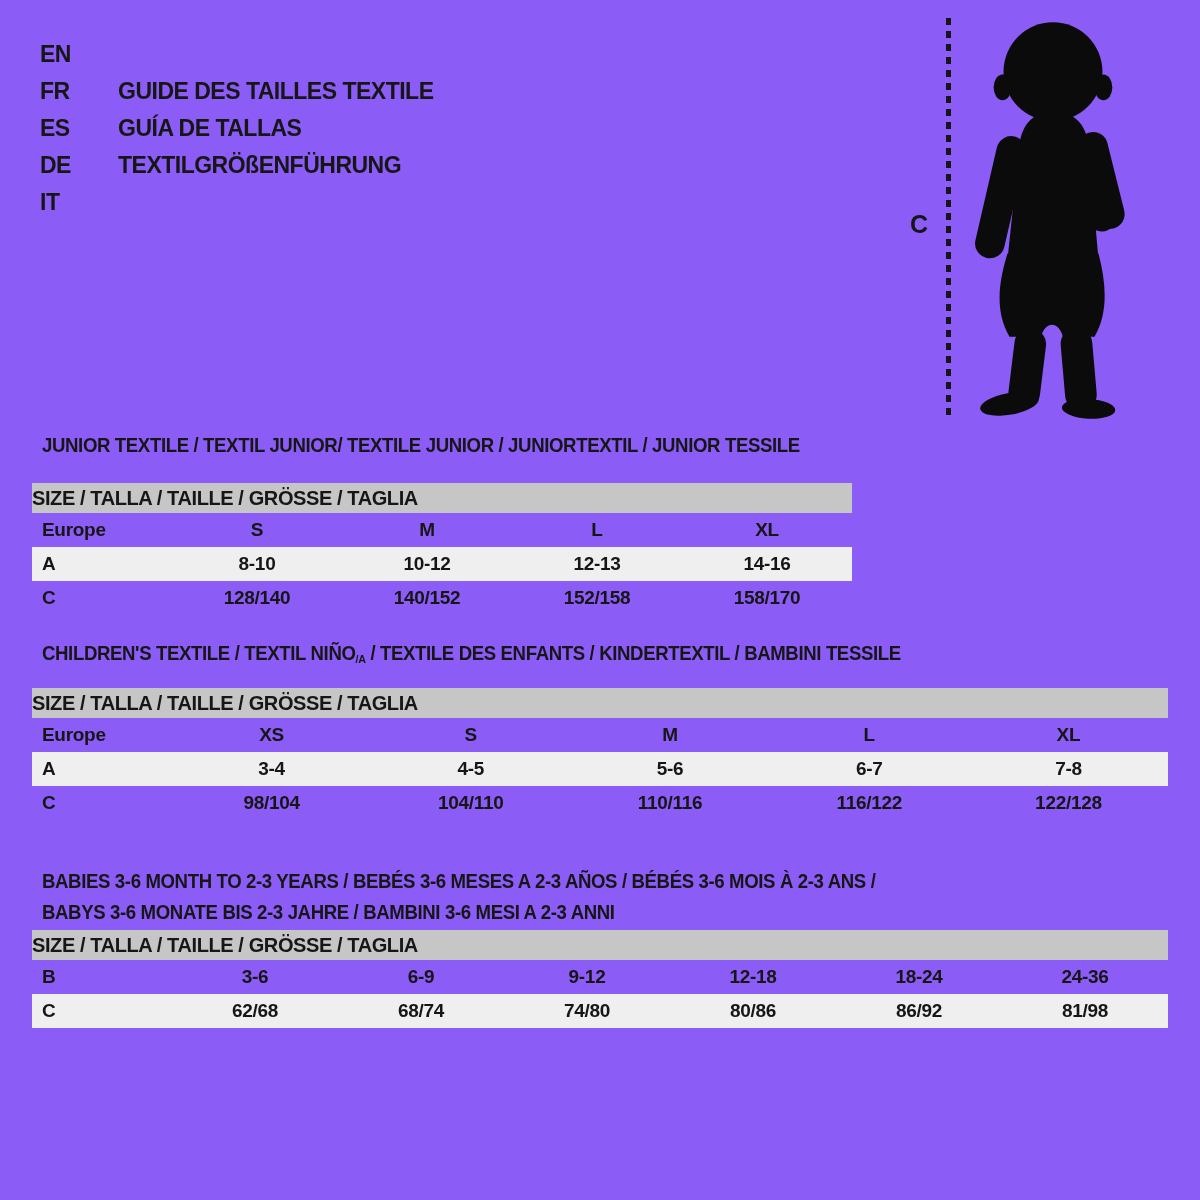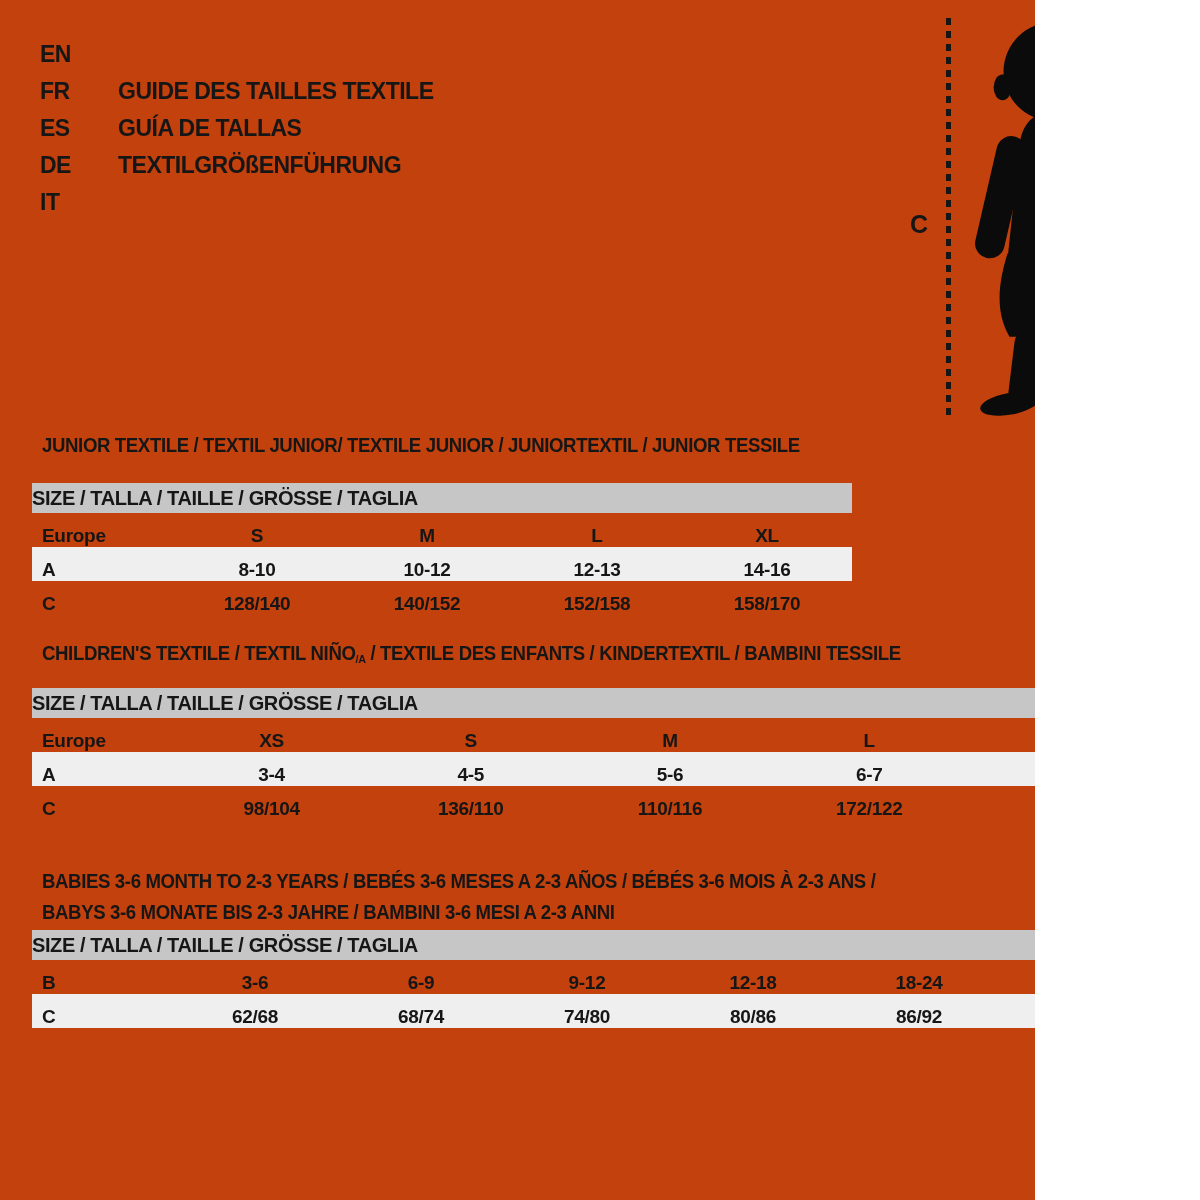--- a/index.html
+++ b/index.html
@@ -1,18 +1,18 @@
 <!DOCTYPE html>
 <html><head>
 <meta charset="utf-8">
 <style>
   * { margin:0; padding:0; box-sizing:border-box; }
   html,body { background:#ffffff; }
   .page {
-    position:relative; width:1035px; height:1200px; background:#c2410c;
+    position:relative; width:1200px; height:1200px; background:#8b5cf6;
     font-family:"Liberation Sans", sans-serif; font-weight:700; color:#161616;
     overflow:hidden;
   }
   
   .lang-list { position:absolute; left:40px; top:36px; }
   .lang-row { display:flex; line-height:37px; font-size:23px; letter-spacing:-0.5px; }
   .lang-code { width:78px; }
   
   .measure-line {
     position:absolute; left:946px; top:18px; width:5px; height:398px;
@@ -25,21 +25,21 @@
     position:absolute; left:42px; font-size:20px; letter-spacing:-0.4px; white-space:nowrap;
     transform:scaleX(0.93); transform-origin:0 50%;
   }
   .subsc { font-size:0.58em; vertical-align:-0.28em; }
   
   .sg-table { position:absolute; }
   .size-bar {
     height:30px; background:#c6c6c6; display:flex; align-items:center;
     font-size:20px; letter-spacing:-0.4px;
   }
-  .trow { display:flex; height:34px; align-items:flex-end; font-size:19px; letter-spacing:-0.3px; }
+  .trow { display:flex; height:34px; align-items:center; font-size:19px; letter-spacing:-0.3px; }
   .trow.stripe { background:#efefef; }
   .trow .lbl { width:140px; padding-left:10px; }
   .trow .cell { flex:1; text-align:center; }
   
   .footnotes { position:absolute; left:42px; top:1066px; }
   .footnote { font-size:20px; line-height:35px; letter-spacing:-0.4px; white-space:nowrap;
     transform:scaleX(0.93); transform-origin:0 50%; }
 </style>
 </head>
 <body>
@@ -127,23 +127,23 @@
       <div class="lbl">A</div>
       <div class="cell">3-4</div>
       <div class="cell">4-5</div>
       <div class="cell">5-6</div>
       <div class="cell">6-7</div>
       <div class="cell">7-8</div>
     </div>
     <div class="trow">
       <div class="lbl">C</div>
       <div class="cell">98/104</div>
-      <div class="cell">136/110</div>
+      <div class="cell">104/110</div>
       <div class="cell">110/116</div>
-      <div class="cell">172/122</div>
+      <div class="cell">116/122</div>
       <div class="cell">122/128</div>
     </div>
   </div>
 
   <div class="sec-title" style="top:870px;">BABIES 3-6 MONTH TO 2-3 YEARS / BEBÉS 3-6 MESES A 2-3 AÑOS / BÉBÉS 3-6 MOIS À 2-3 ANS /</div>
   <div class="sec-title" style="top:901px;">BABYS 3-6 MONATE BIS 2-3 JAHRE / BAMBINI 3-6 MESI A 2-3 ANNI</div>
   <div class="sg-table" style="left:32px; top:930px; width:1136px;">
     <div class="size-bar">SIZE / TALLA / TAILLE / GRÖSSE / TAGLIA</div>
     <div class="trow">
       <div class="lbl">B</div>

